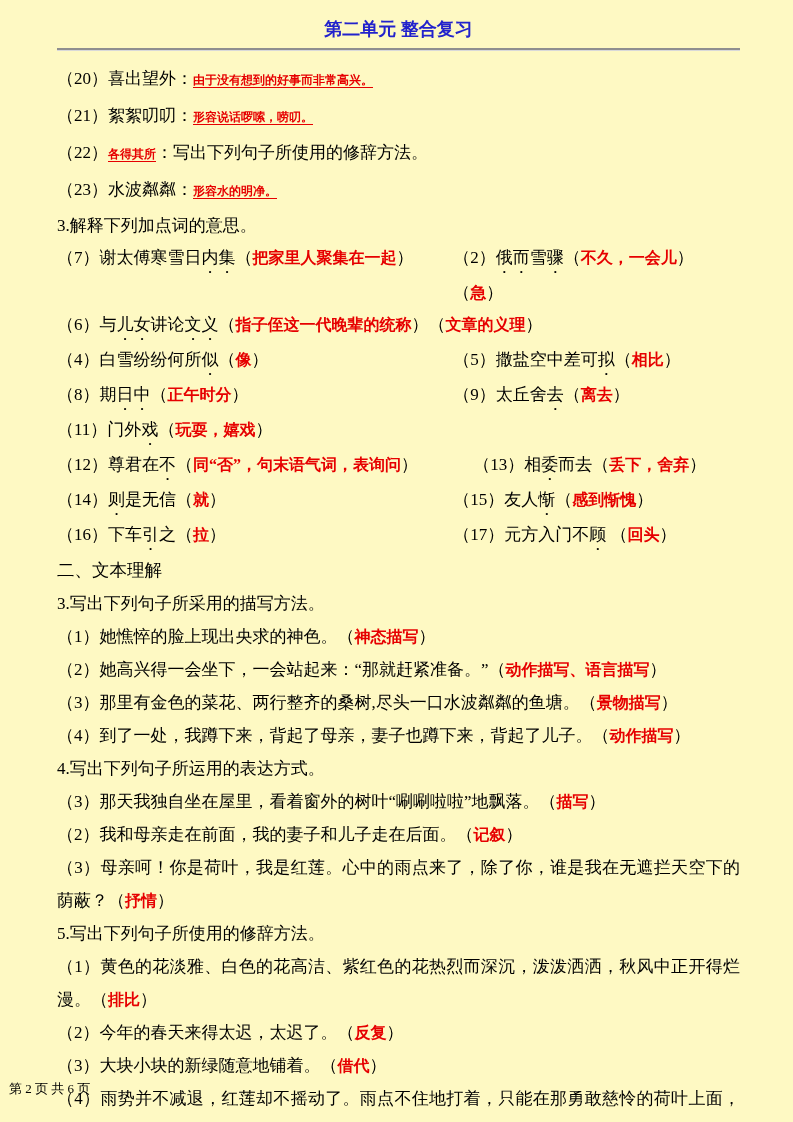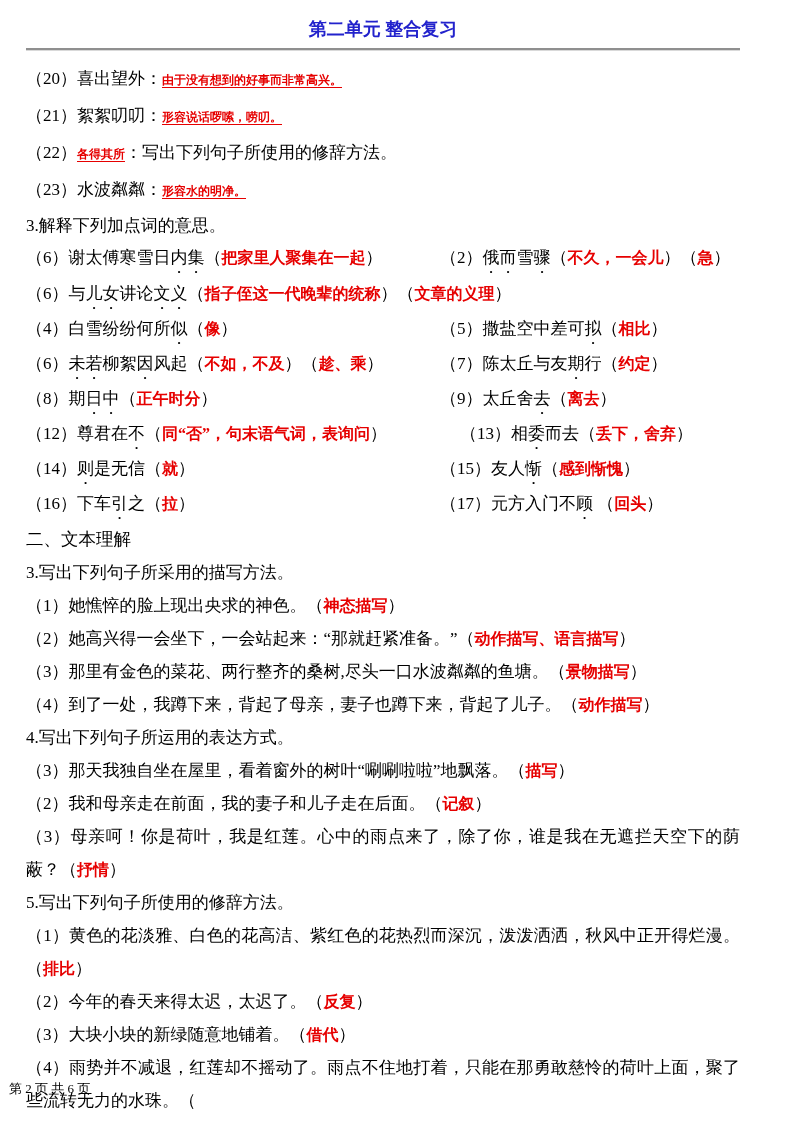--- a/index.html
+++ b/index.html
@@ -1,22 +1,22 @@
 <!DOCTYPE html>
 <html><head>
 <meta charset="utf-8">
 <style>
   html,body{margin:0;padding:0;background:#e9e9e9;}
   .page{
     position:relative;
     width:793px;height:1122px;
     margin:0 auto;
-    background:#ffffff;
+    background:#fef9c3;
     box-sizing:border-box;
-    padding:12px 53px 0 26px;
+    padding:12px 53px 0 57px;
     font-family:"Liberation Serif", serif;
     color:#000;
     overflow:hidden;
   }
   .doc-title{
     text-align:center;
     color:#2222cc;
     font-weight:bold;
     font-size:18px;
     line-height:30px;
@@ -81,37 +81,34 @@
 <div class="page">
   <div class="doc-title">第二单元 整合复习</div>
   <hr class="header-rule">
   <div id="content">
       <div class="line sec1"><span class="seg-b">（20）喜出望外：</span><span class="seg-ru">由于没有想到的好事而非常高兴。</span></div>
       <div class="line sec1"><span class="seg-b">（21）絮絮叨叨：</span><span class="seg-ru">形容说话啰嗦，唠叨。</span></div>
       <div class="line sec1"><span class="seg-b">（22）</span><span class="seg-ru">各得其所</span><span class="seg-b">：写出下列句子所使用的修辞方法。</span></div>
       <div class="line sec1"><span class="seg-b">（23）水波粼粼：</span><span class="seg-ru">形容水的明净。</span></div>
       <div class="line"><span class="seg-b">3.解释下列加点词的意思。</span></div>
       <div class="row">
-        <div class="col l"><span class="seg-b">（6）谢太傅寒雪日</span><span class="seg-d">内集</span><span class="seg-b">（</span><span class="seg-r">把家里人聚集在一起</span><span class="seg-b">）</span></div>
+        <div class="col l"><span class="seg-b">（7）谢太傅寒雪日</span><span class="seg-d">内集</span><span class="seg-b">（</span><span class="seg-r">把家里人聚集在一起</span><span class="seg-b">）</span></div>
         <div class="col r"><span class="seg-b">（2）</span><span class="seg-d">俄而</span><span class="seg-b">雪</span><span class="seg-d">骤</span><span class="seg-b">（</span><span class="seg-r">不久，一会儿</span><span class="seg-b">）（</span><span class="seg-r">急</span><span class="seg-b">）</span></div>
       </div>
       <div class="line"><span class="seg-b">（6）与</span><span class="seg-d">儿女</span><span class="seg-b">讲论</span><span class="seg-d">文义</span><span class="seg-b">（</span><span class="seg-r">指子侄这一代晚辈的统称</span><span class="seg-b">）（</span><span class="seg-r">文章的义理</span><span class="seg-b">）</span></div>
       <div class="row">
         <div class="col l"><span class="seg-b">（4）白雪纷纷何所</span><span class="seg-d">似</span><span class="seg-b">（</span><span class="seg-r">像</span><span class="seg-b">）</span></div>
         <div class="col r"><span class="seg-b">（5）撒盐空中差可</span><span class="seg-d">拟</span><span class="seg-b">（</span><span class="seg-r">相比</span><span class="seg-b">）</span></div>
       </div>
       <div class="row">
-        <div class="col l"><span class="seg-b">（6）</span><span class="seg-d">未若</span><span class="seg-b">柳絮</span><span class="seg-d">因</span><span class="seg-b">风起（</span><span class="seg-r">不如，不及</span><span class="seg-b">）（</span><span class="seg-r">趁、乘</span><span class="seg-b">）</span></div>
-        <div class="col r"><span class="seg-b">（7）陈太丘与友</span><span class="seg-d">期</span><span class="seg-b">行（</span><span class="seg-r">约定</span><span class="seg-b">）</span></div>
-      </div>
-      <div class="row">
         <div class="col l"><span class="seg-b">（8）期</span><span class="seg-d">日中</span><span class="seg-b">（</span><span class="seg-r">正午时分</span><span class="seg-b">）</span></div>
         <div class="col r"><span class="seg-b">（9）太丘舍</span><span class="seg-d">去</span><span class="seg-b">（</span><span class="seg-r">离去</span><span class="seg-b">）</span></div>
       </div>
       <div class="row">
+        <div class="col r"><span class="seg-b">（11）门外</span><span class="seg-d">戏</span><span class="seg-b">（</span><span class="seg-r">玩耍，嬉戏</span><span class="seg-b">）</span></div>
       </div>
       <div class="row">
         <div class="col l"><span class="seg-b">（12）尊君在</span><span class="seg-d">不</span><span class="seg-b">（</span><span class="seg-r">同“否”，句末语气词，表询问</span><span class="seg-b">）</span></div>
         <div class="col r ind"><span class="seg-b">（13）相</span><span class="seg-d">委</span><span class="seg-b">而去（</span><span class="seg-r">丢下，舍弃</span><span class="seg-b">）</span></div>
       </div>
       <div class="row">
         <div class="col l"><span class="seg-b">（14）</span><span class="seg-d">则</span><span class="seg-b">是无信（</span><span class="seg-r">就</span><span class="seg-b">）</span></div>
         <div class="col r"><span class="seg-b">（15）友人</span><span class="seg-d">惭</span><span class="seg-b">（</span><span class="seg-r">感到惭愧</span><span class="seg-b">）</span></div>
       </div>
       <div class="row">

